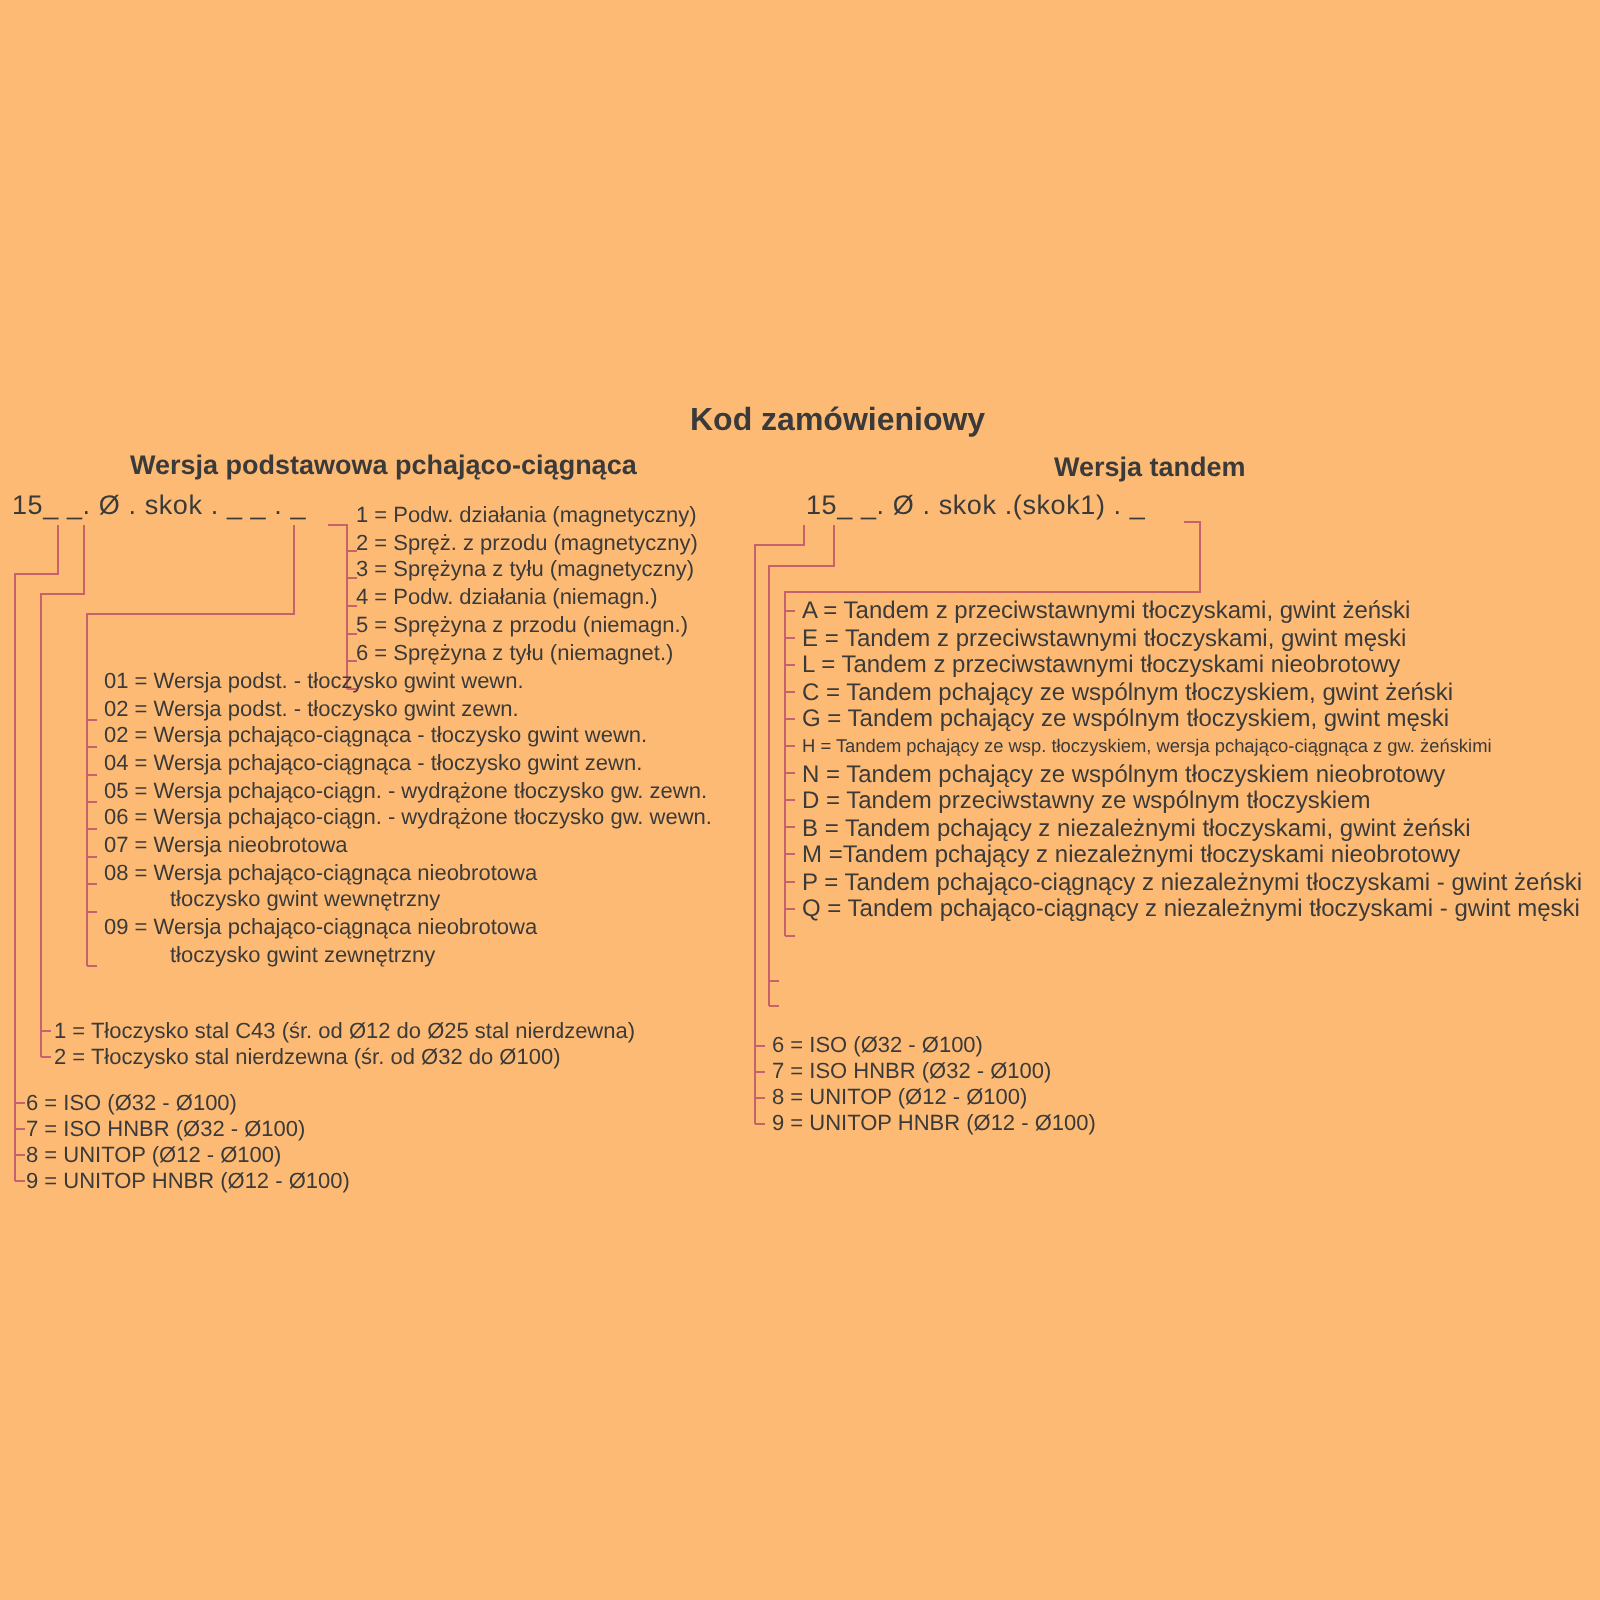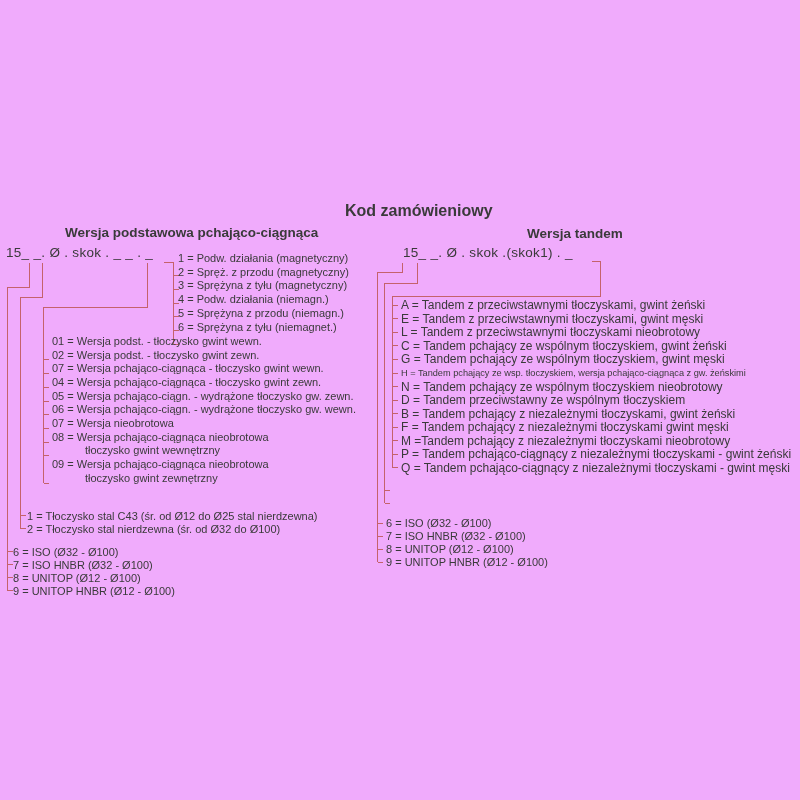--- a/index.html
+++ b/index.html
@@ -1,17 +1,17 @@
 <!DOCTYPE html>
 <html><head>
 <meta charset="utf-8">
 <style>
   html,body{margin:0;padding:0;background:#ffffff;}
   #canvas{
-    position:relative;width:800px;height:800px;background:#f0abfc;overflow:hidden;
+    position:relative;width:800px;height:800px;background:#fdba74;overflow:hidden;
     font-family:"Liberation Sans", sans-serif;color:#3a3a3a;
   }
   #lines{position:absolute;left:0;top:0;width:800px;height:800px;}
   .heading{position:absolute;font-weight:bold;white-space:nowrap;}
   #main-title{left:345px;top:202px;font-size:16px;}
   #left-heading{left:65px;top:225px;font-size:13.5px;}
   #right-heading{left:527px;top:226px;font-size:13.5px;}
   .code{position:absolute;top:245px;font-weight:normal;font-size:13.5px;white-space:nowrap;letter-spacing:.3px;}
   #left-code{left:6px;}
   #right-code{left:403px;}
@@ -68,21 +68,21 @@
     <div class="row">2 = Spręż. z przodu (magnetyczny)</div>
     <div class="row">3 = Sprężyna z tyłu (magnetyczny)</div>
     <div class="row">4 = Podw. działania (niemagn.)</div>
     <div class="row">5 = Sprężyna z przodu (niemagn.)</div>
     <div class="row">6 = Sprężyna z tyłu (niemagnet.)</div>
   </div>
 
   <div class="group g-versions">
     <div class="row">01 = Wersja podst. - tłoczysko gwint wewn.</div>
     <div class="row">02 = Wersja podst. - tłoczysko gwint zewn.</div>
-    <div class="row">07 = Wersja pchająco-ciągnąca - tłoczysko gwint wewn.</div>
+    <div class="row">02 = Wersja pchająco-ciągnąca - tłoczysko gwint wewn.</div>
     <div class="row">04 = Wersja pchająco-ciągnąca - tłoczysko gwint zewn.</div>
     <div class="row">05 = Wersja pchająco-ciągn. - wydrążone tłoczysko gw. zewn.</div>
     <div class="row">06 = Wersja pchająco-ciągn. - wydrążone tłoczysko gw. wewn.</div>
     <div class="row">07 = Wersja nieobrotowa</div>
     <div class="row">08 = Wersja pchająco-ciągnąca nieobrotowa</div>
     <div class="row cont">tłoczysko gwint wewnętrzny</div>
     <div class="row">09 = Wersja pchająco-ciągnąca nieobrotowa</div>
     <div class="row cont">tłoczysko gwint zewnętrzny</div>
   </div>
 
@@ -101,21 +101,20 @@
   <div class="group g-tandem">
     <div class="row">A = Tandem z przeciwstawnymi tłoczyskami, gwint żeński</div>
     <div class="row">E = Tandem z przeciwstawnymi tłoczyskami, gwint męski</div>
     <div class="row">L = Tandem z przeciwstawnymi tłoczyskami nieobrotowy</div>
     <div class="row">C = Tandem pchający ze wspólnym tłoczyskiem, gwint żeński</div>
     <div class="row">G = Tandem pchający ze wspólnym tłoczyskiem, gwint męski</div>
     <div class="row small">H = Tandem pchający ze wsp. tłoczyskiem, wersja pchająco-ciągnąca z gw. żeńskimi</div>
     <div class="row">N = Tandem pchający ze wspólnym tłoczyskiem nieobrotowy</div>
     <div class="row">D = Tandem przeciwstawny ze wspólnym tłoczyskiem</div>
     <div class="row">B = Tandem pchający z niezależnymi tłoczyskami, gwint żeński</div>
-    <div class="row">F = Tandem pchający z niezależnymi tłoczyskami gwint męski</div>
     <div class="row">M =Tandem pchający z niezależnymi tłoczyskami nieobrotowy</div>
     <div class="row">P = Tandem pchająco-ciągnący z niezależnymi tłoczyskami - gwint żeński</div>
     <div class="row">Q = Tandem pchająco-ciągnący z niezależnymi tłoczyskami - gwint męski</div>
   </div>
 
 
   <div class="group g-series-r">
     <div class="row">6 = ISO (Ø32 - Ø100)</div>
     <div class="row">7 = ISO HNBR (Ø32 - Ø100)</div>
     <div class="row">8 = UNITOP (Ø12 - Ø100)</div>

